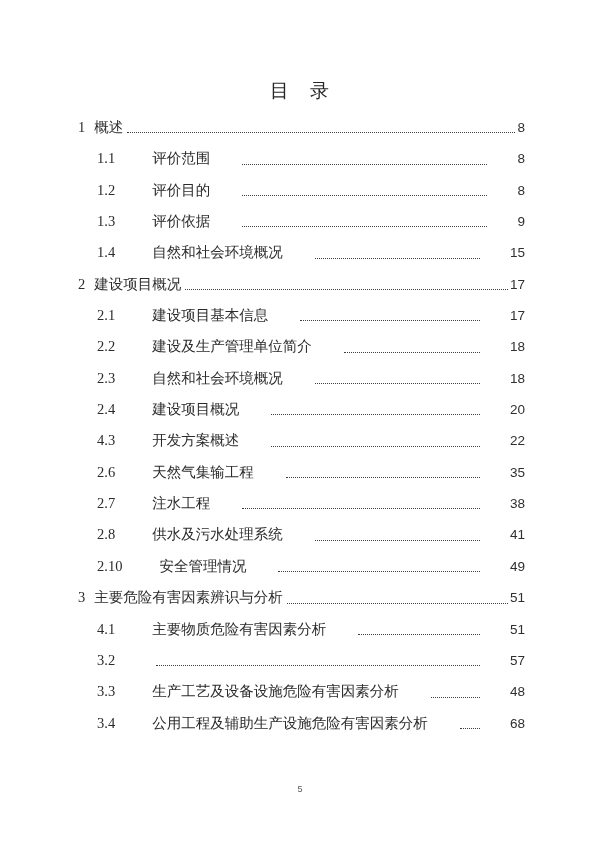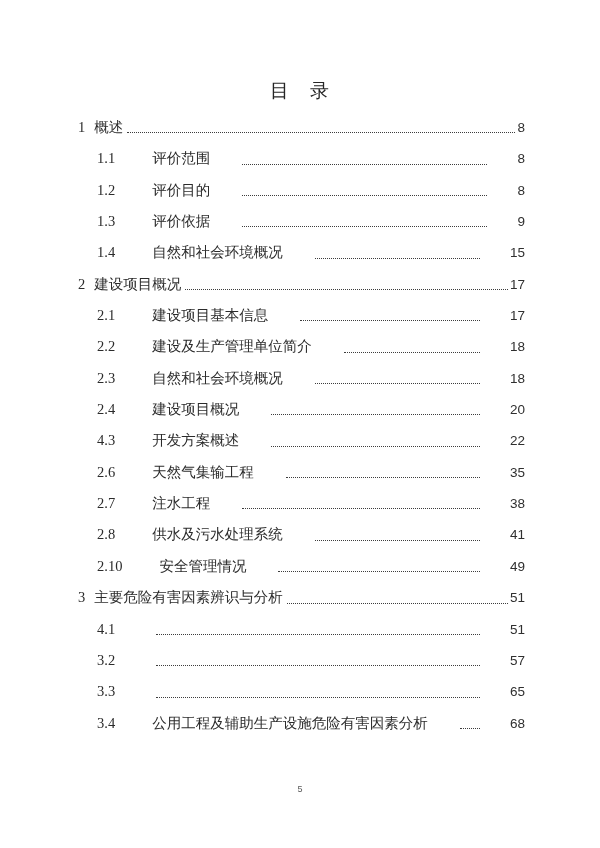--- a/index.html
+++ b/index.html
@@ -169,32 +169,34 @@
         <span class="toc-page">49</span>
       </div>
       <div class="toc-row level-1">
         <span class="toc-num">3</span>
         <span class="toc-title">主要危险有害因素辨识与分析</span>
         <span class="toc-leader"></span>
         <span class="toc-page">51</span>
       </div>
       <div class="toc-row level-2">
         <span class="toc-num">4.1</span>
+        <span class="toc-title">主要物质危险有害因素分析</span>
         <span class="toc-leader"></span>
         <span class="toc-page">51</span>
       </div>
       <div class="toc-row level-2">
         <span class="toc-num">3.2</span>
         <span class="toc-leader"></span>
         <span class="toc-page">57</span>
       </div>
       <div class="toc-row level-2">
         <span class="toc-num">3.3</span>
-        <span class="toc-leader"></span>
-        <span class="toc-page">65</span>
+        <span class="toc-title">生产工艺及设备设施危险有害因素分析</span>
+        <span class="toc-leader"></span>
+        <span class="toc-page">48</span>
       </div>
       <div class="toc-row level-2">
         <span class="toc-num">3.4</span>
         <span class="toc-title">公用工程及辅助生产设施危险有害因素分析</span>
         <span class="toc-leader"></span>
         <span class="toc-page">68</span>
       </div>
     </div>
 
   <div class="footer-page-number">5</div>

